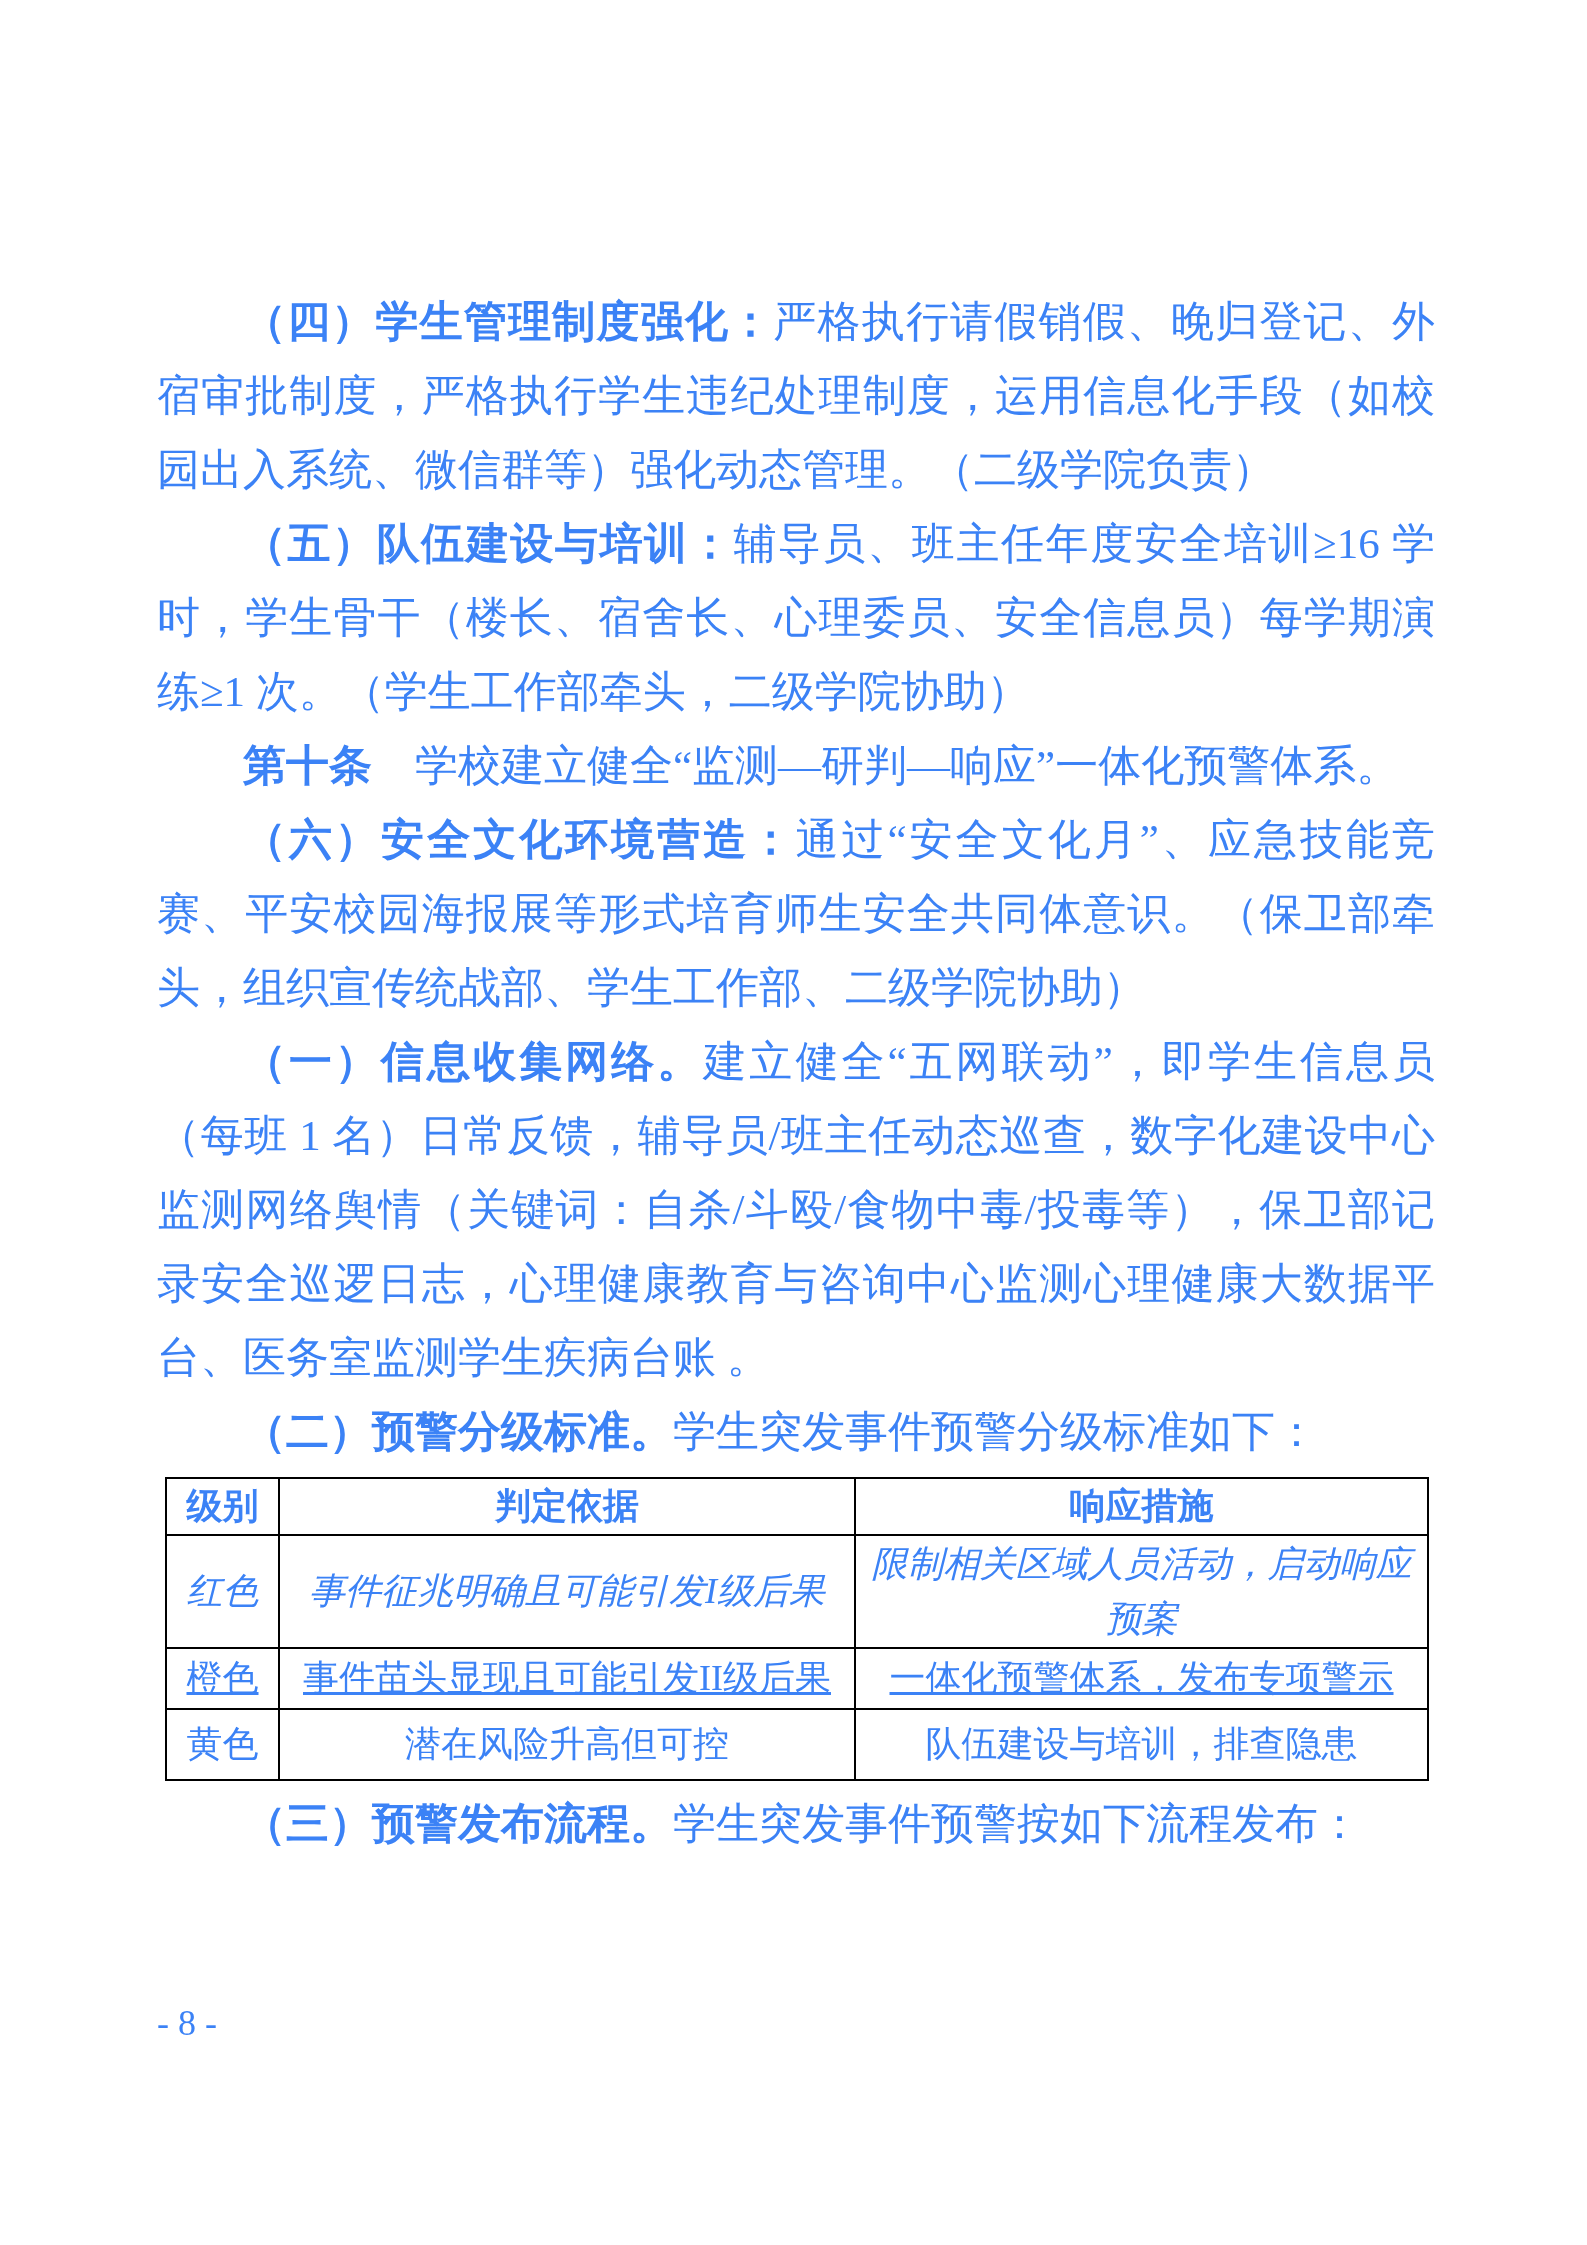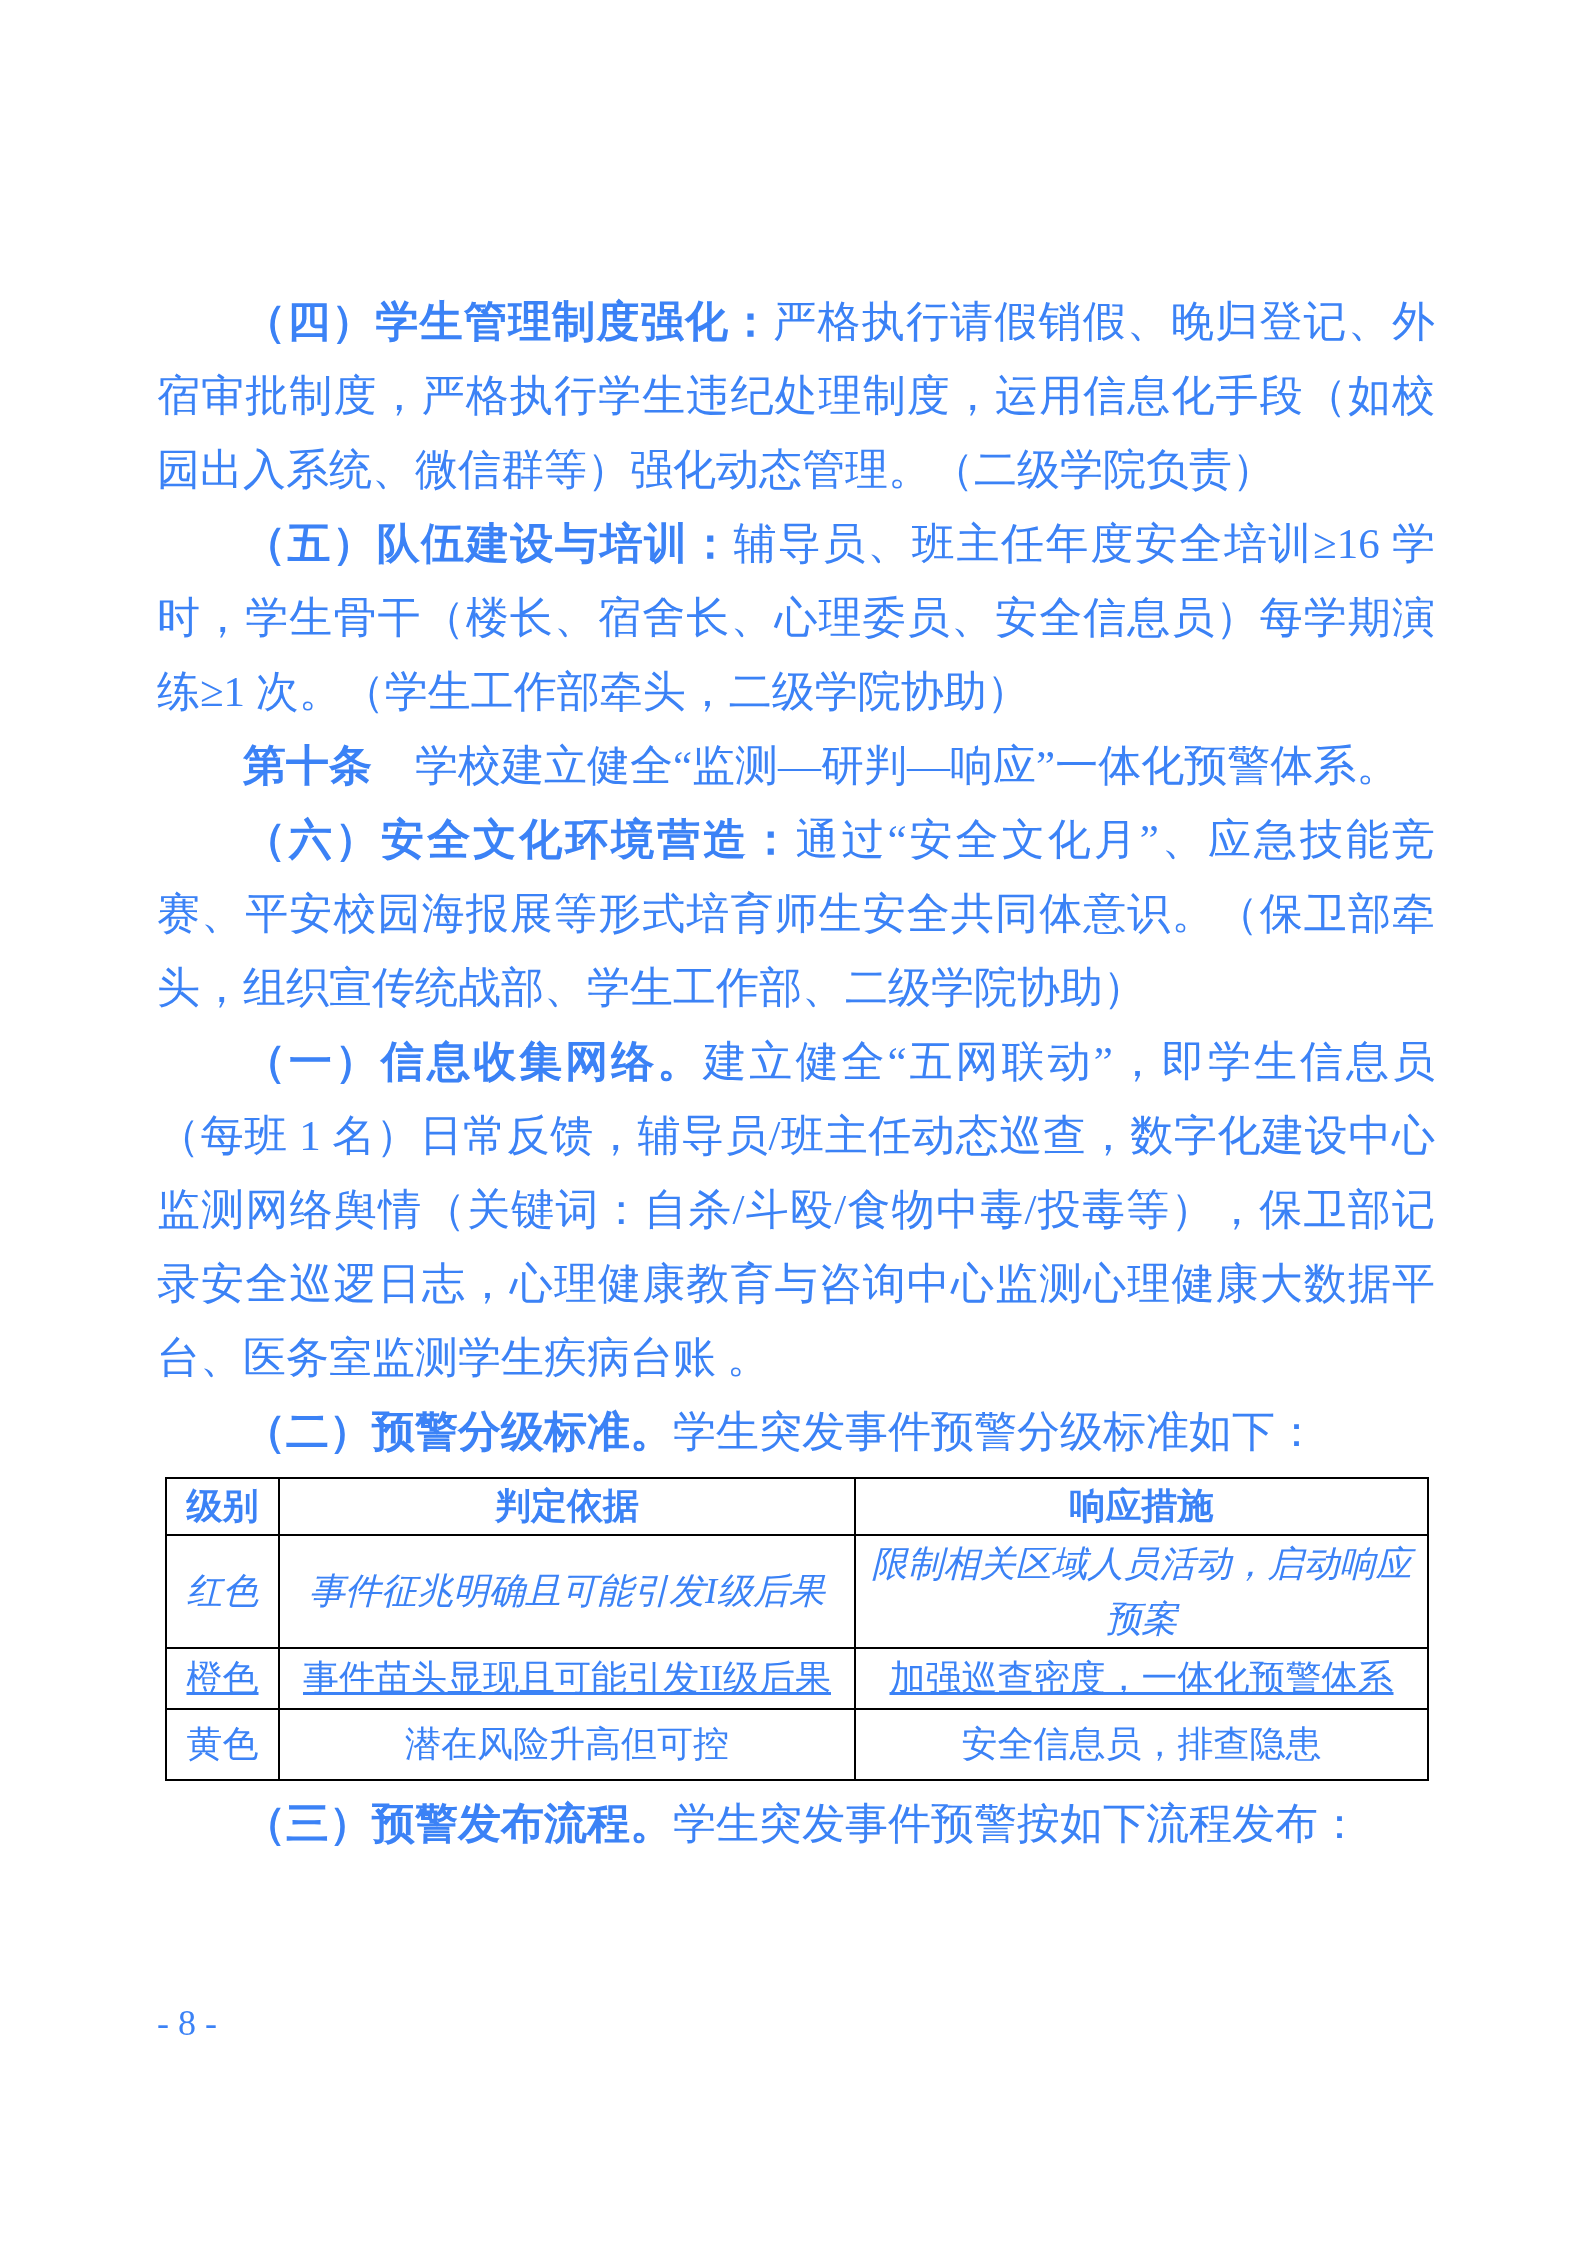--- a/index.html
+++ b/index.html
@@ -86,26 +86,26 @@
       </thead>
       <tbody>
         <tr class="r-red">
           <td>红色</td>
           <td>事件征兆明确且可能引发I级后果</td>
           <td>限制相关区域人员活动，启动响应预案</td>
         </tr>
         <tr class="r-orange">
           <td>橙色</td>
           <td>事件苗头显现且可能引发II级后果</td>
-          <td>加强巡查密度，一体化预警体系</td>
+          <td>一体化预警体系，发布专项警示</td>
         </tr>
         <tr class="r-yellow">
           <td>黄色</td>
           <td>潜在风险升高但可控</td>
-          <td>安全信息员，排查隐患</td>
+          <td>队伍建设与培训，排查隐患</td>
         </tr>
       </tbody>
     </table>
 
     <p class="closing"><span class="lead">（三）预警发布流程。</span><span>学生突发事件预警按如下流程发布：</span></p>
 
   </div>
 
   <div class="page-number">- 8 -</div>
 </div>

